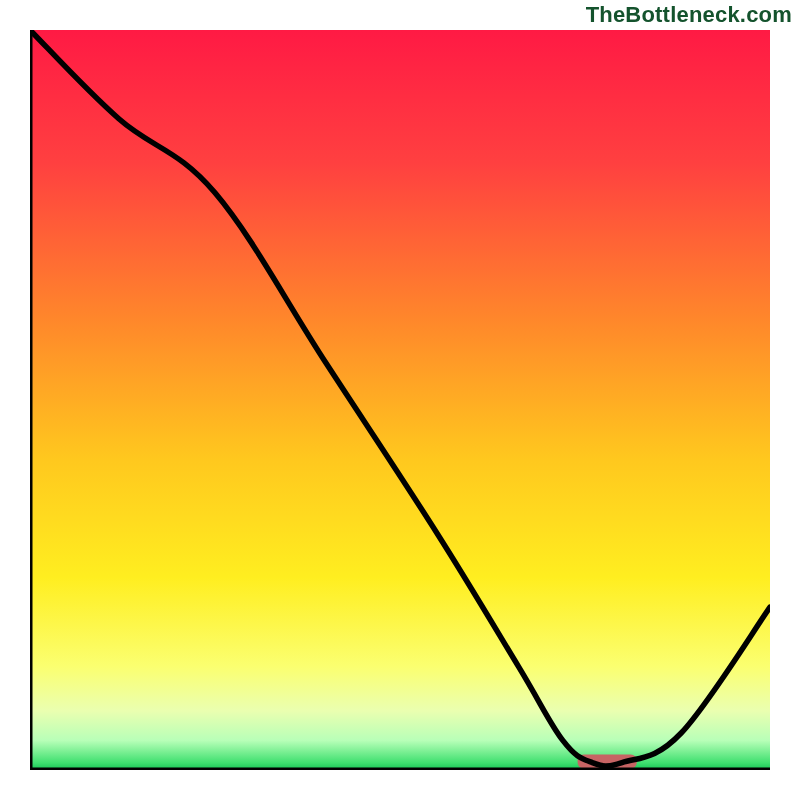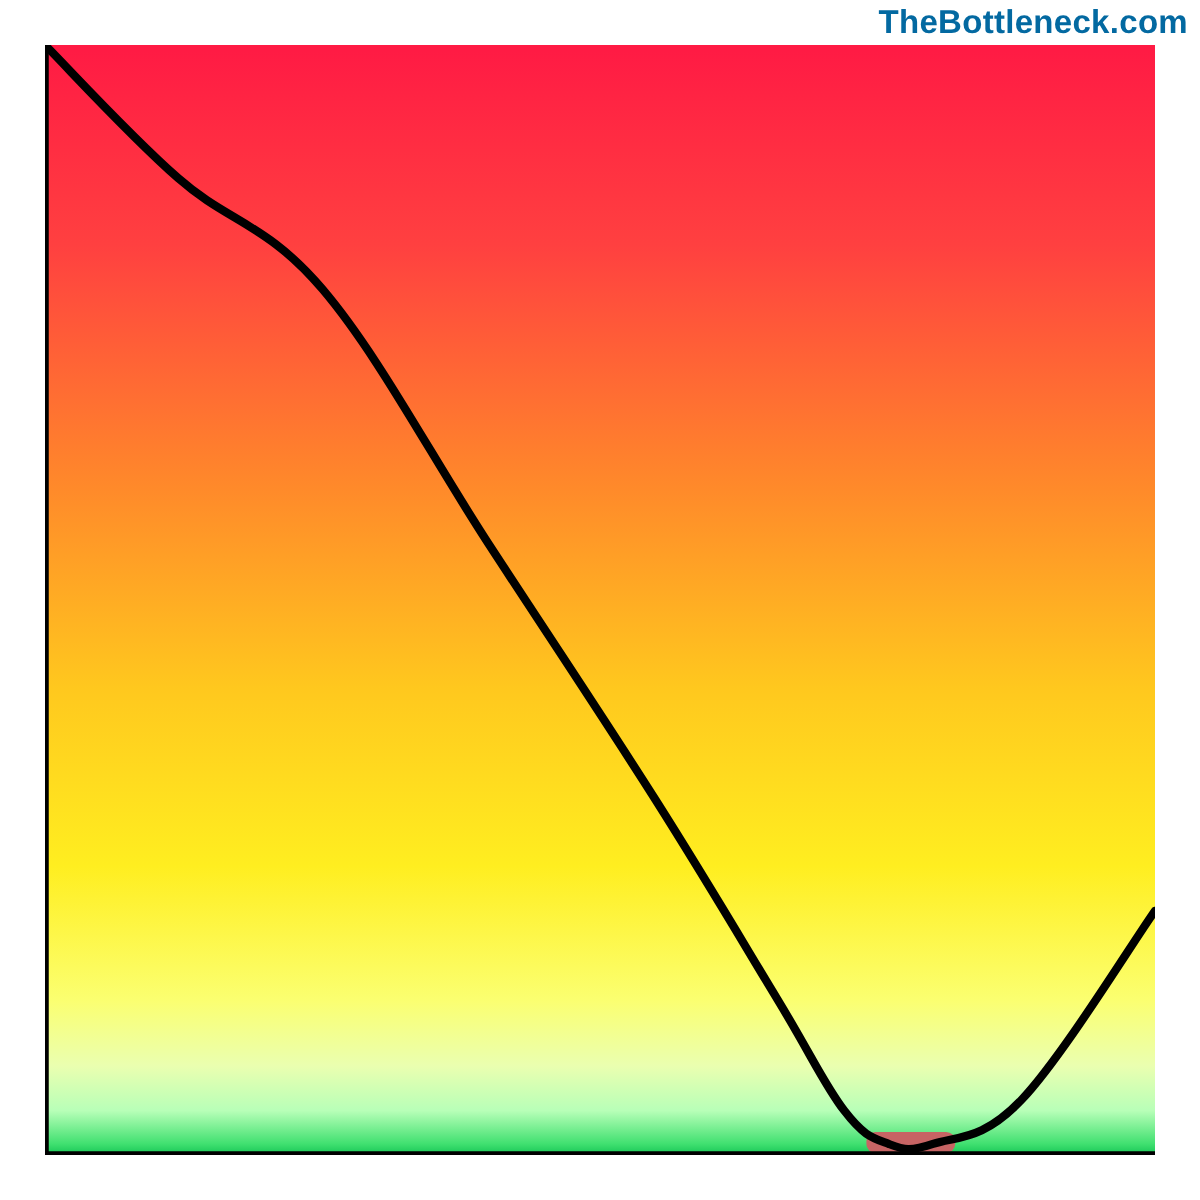--- a/index.html
+++ b/index.html
@@ -14,21 +14,21 @@
     position: relative;
     width: 800px;
     height: 800px;
   }
   .watermark {
     position: absolute;
     top: 2px;
     right: 8px;
     font-size: 22px;
     font-weight: 600;
-    color: #0369a1;
+    color: #14532d;
     letter-spacing: 0.2px;
   }
   .plot-area {
     position: absolute;
     left: 30px;
     top: 30px;
     width: 740px;
     height: 740px;
     box-sizing: border-box;
   }

